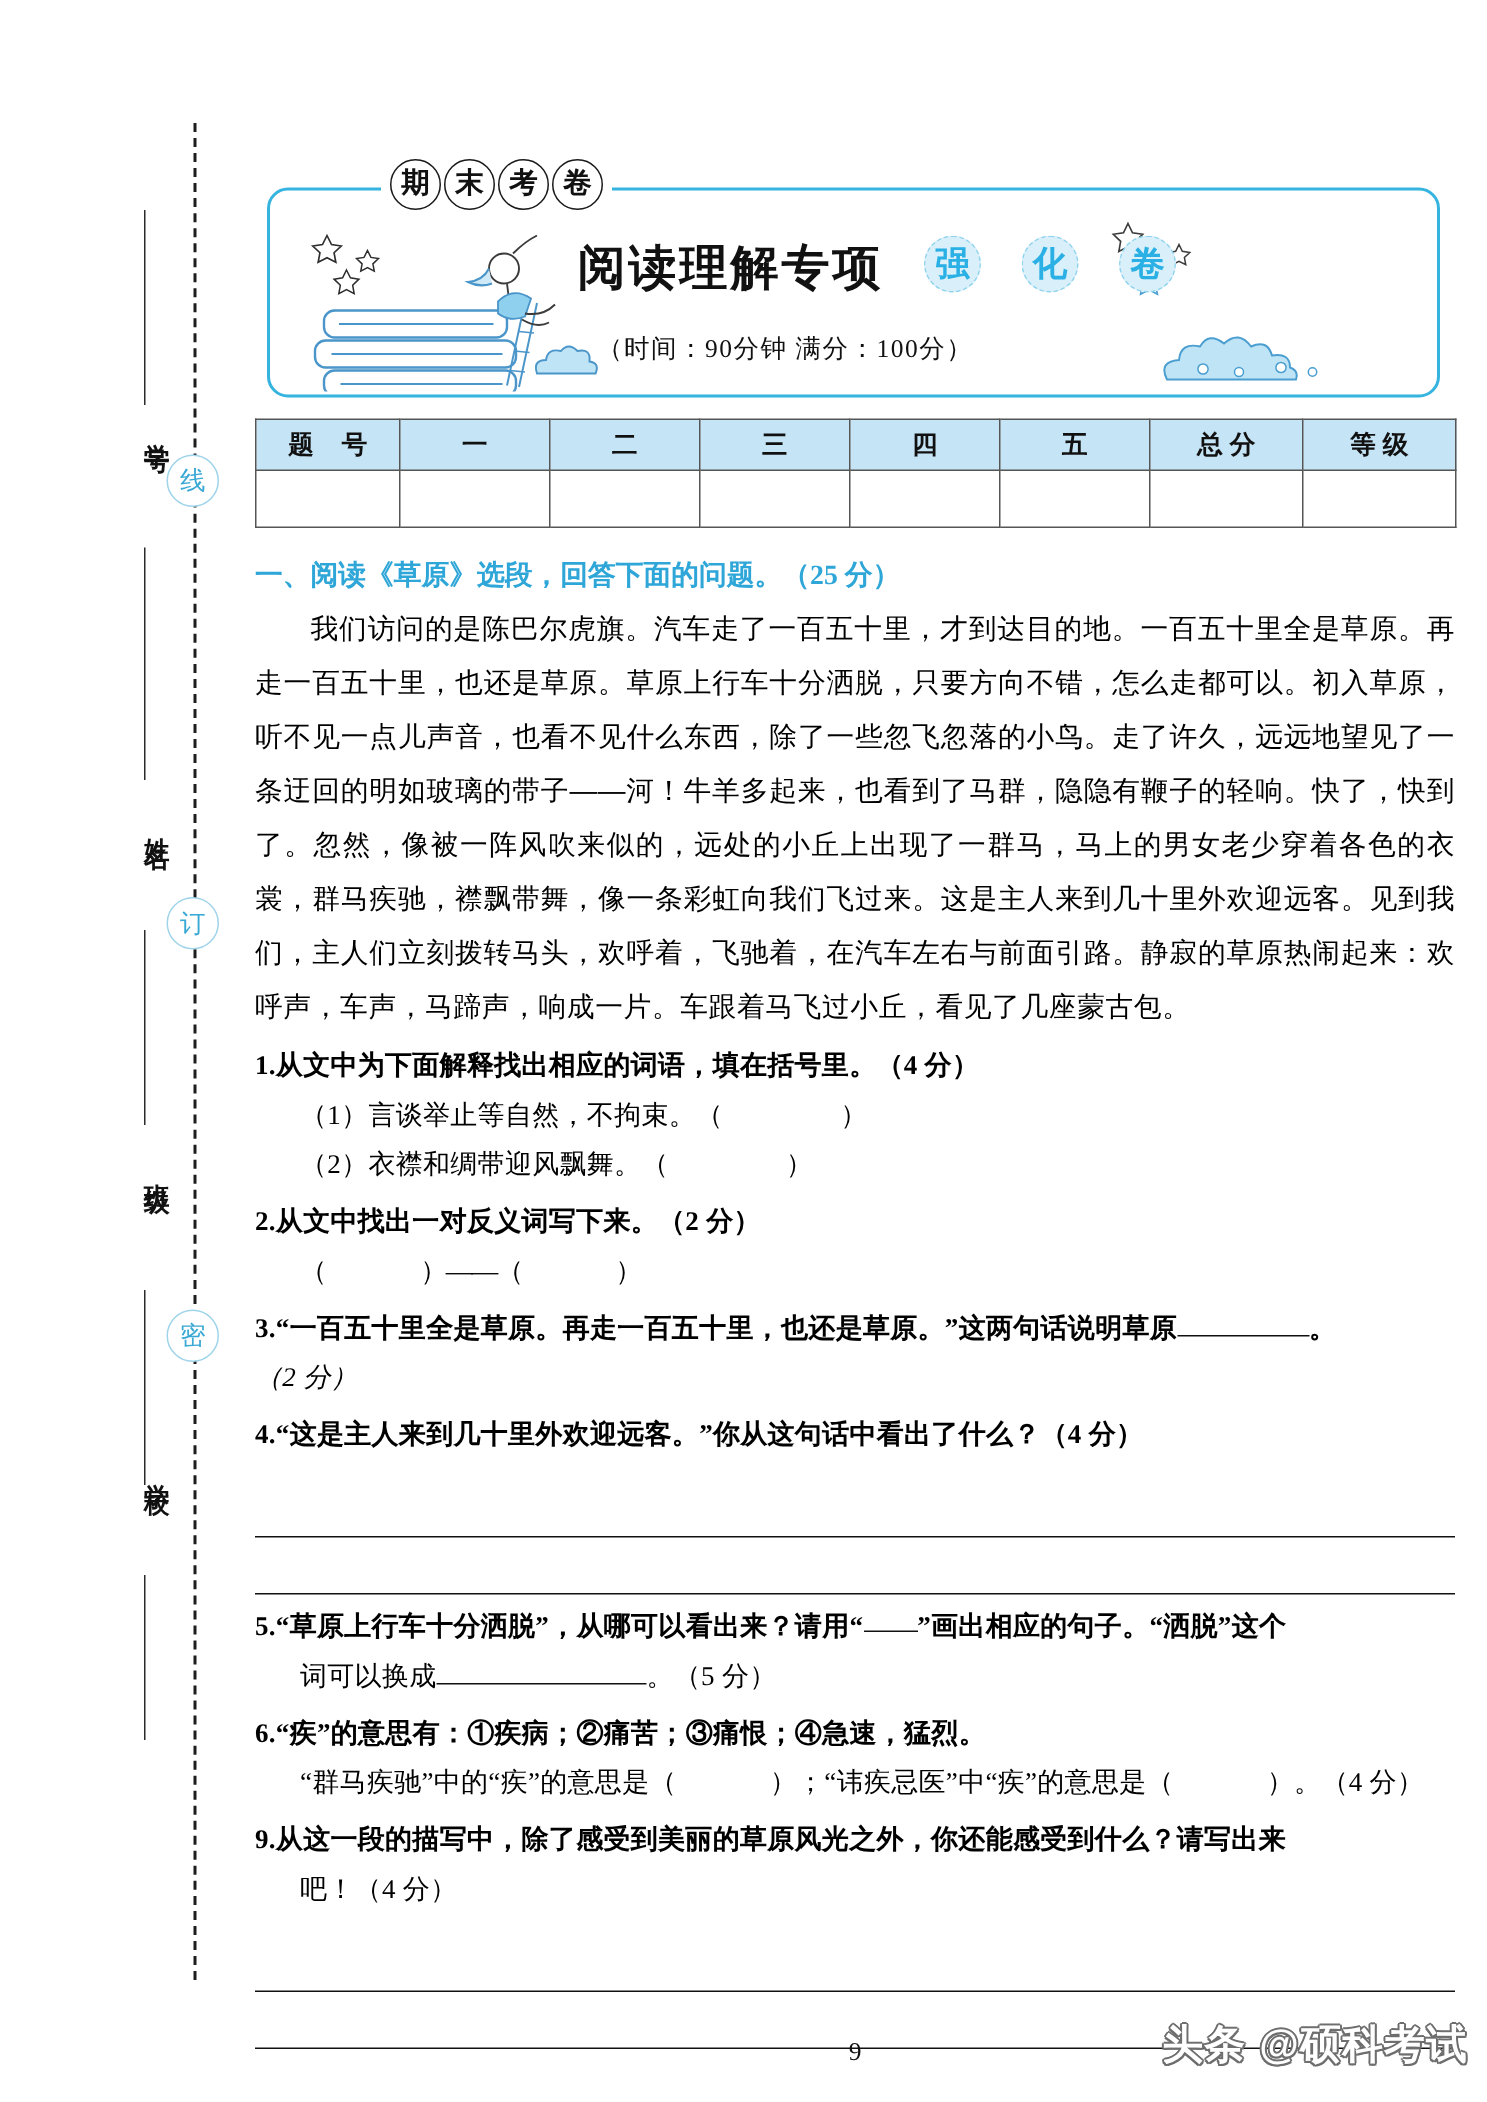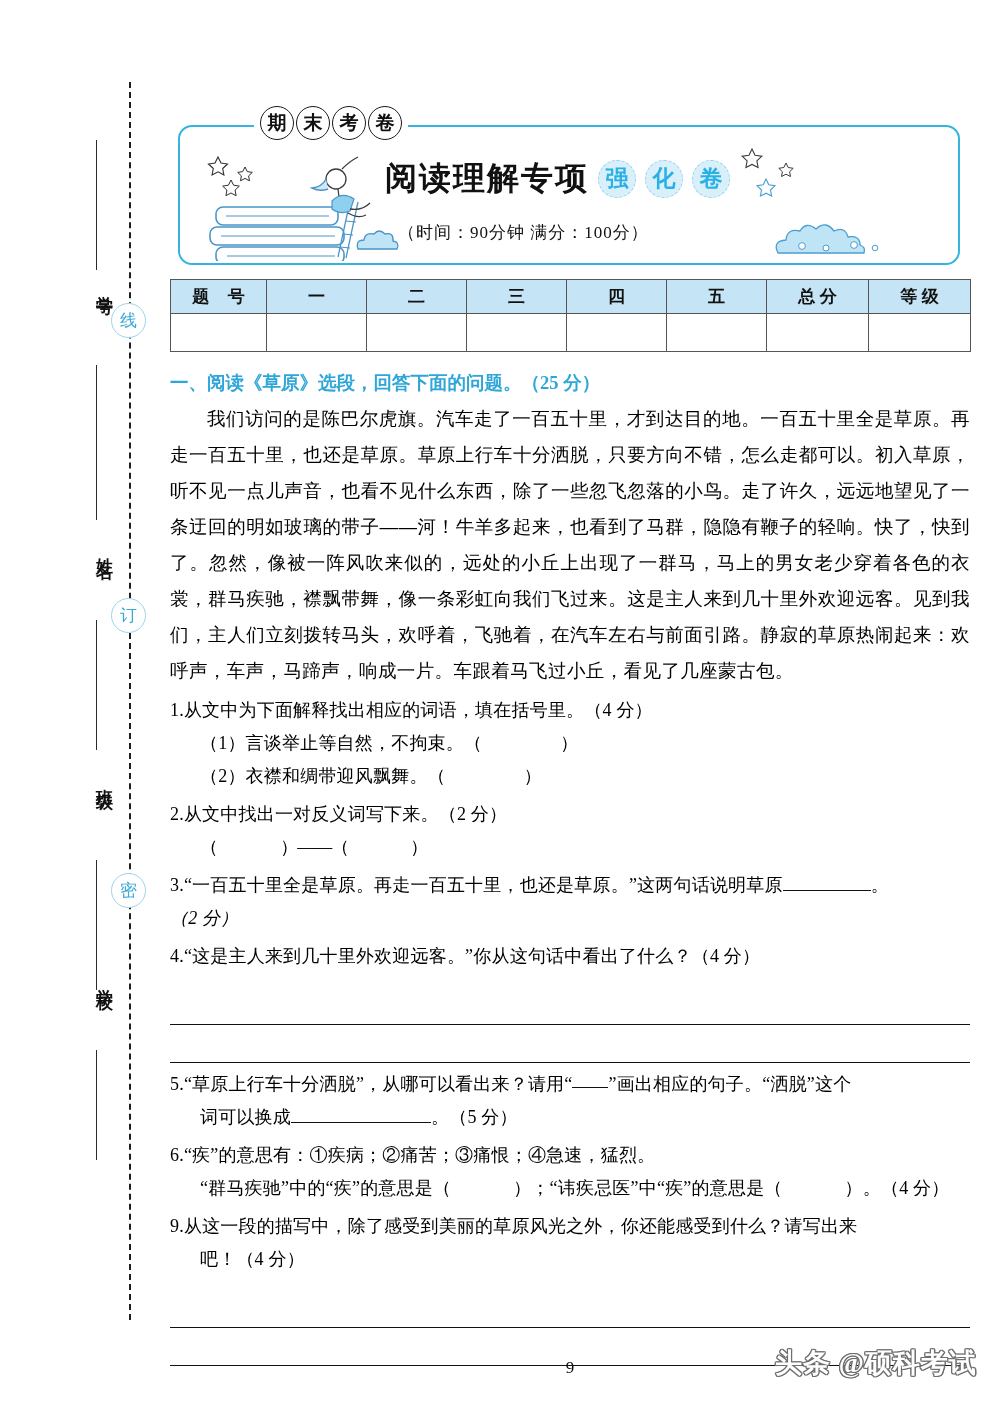--- a/index.html
+++ b/index.html
@@ -139,22 +139,22 @@
     top: 88px;
     width: 130px;
     height: 46px;
     z-index: 2;
   }
   #banner-title {
     position: absolute;
     left: 215px;
     top: 32px;
     display: flex;
-    align-items: center;
-    gap: 6px;
+    align-items: flex-start;
+    gap: 24px;
     z-index: 3;
   }
   #banner-title-main {
     font-size: 32px;
     font-weight: 700;
     letter-spacing: 2px;
     color: #111;
     font-family: "Liberation Serif", "DejaVu Serif", serif;
   }
   .badge-char {
@@ -226,21 +226,21 @@
     text-align: justify;
     letter-spacing: 0.4px;
     font-family: Liberation Sans, sans-serif;
   }
   .q {
     font-size: 18px;
     line-height: 33px;
     font-family: "Liberation Serif", "DejaVu Serif", serif;
     letter-spacing: 0.2px;
   }
-  .q-main { margin-top: 5px; }
+  .q-main { margin-top: 5px; font-weight: bold; }
   .q-sub  { padding-left: 30px; }
   .q-cont { padding-left: 30px; }
   .q-right { text-align: left; padding-right: 4px; font-style: italic; }
   .blank-s  { display: inline-block; width: 88px;  border-bottom: 1.4px solid #111; }
   .blank-m  { display: inline-block; width: 140px; border-bottom: 1.4px solid #111; }
   .blank-xs { display: inline-block; width: 36px;  border-bottom: 1.8px solid #111; vertical-align: 2px; }
   .gap-sm { display: inline-block; width: 62px; }
   .gap-md { display: inline-block; width: 78px; }
   .dash-join { letter-spacing: -1px; }
   .answer-line {
@@ -263,21 +263,21 @@
   }
   #watermark {
     position: absolute;
     left: 775px;
     top: 1345px;
     font-size: 27px;
     font-weight: 700;
     color: #ffffff;
     letter-spacing: 1px;
     white-space: nowrap;
-    font-family: Liberation Serif, serif;
+    font-family: Liberation Sans, sans-serif;
     text-shadow:
        1.3px 0 0 #6e6e6e, -1.3px 0 0 #6e6e6e,
        0 1.3px 0 #6e6e6e, 0 -1.3px 0 #6e6e6e,
        1px 1px 0 #6e6e6e, -1px -1px 0 #6e6e6e,
        1px -1px 0 #6e6e6e, -1px 1px 0 #6e6e6e;
   }
 </style>
 </head>
 <body>
 

